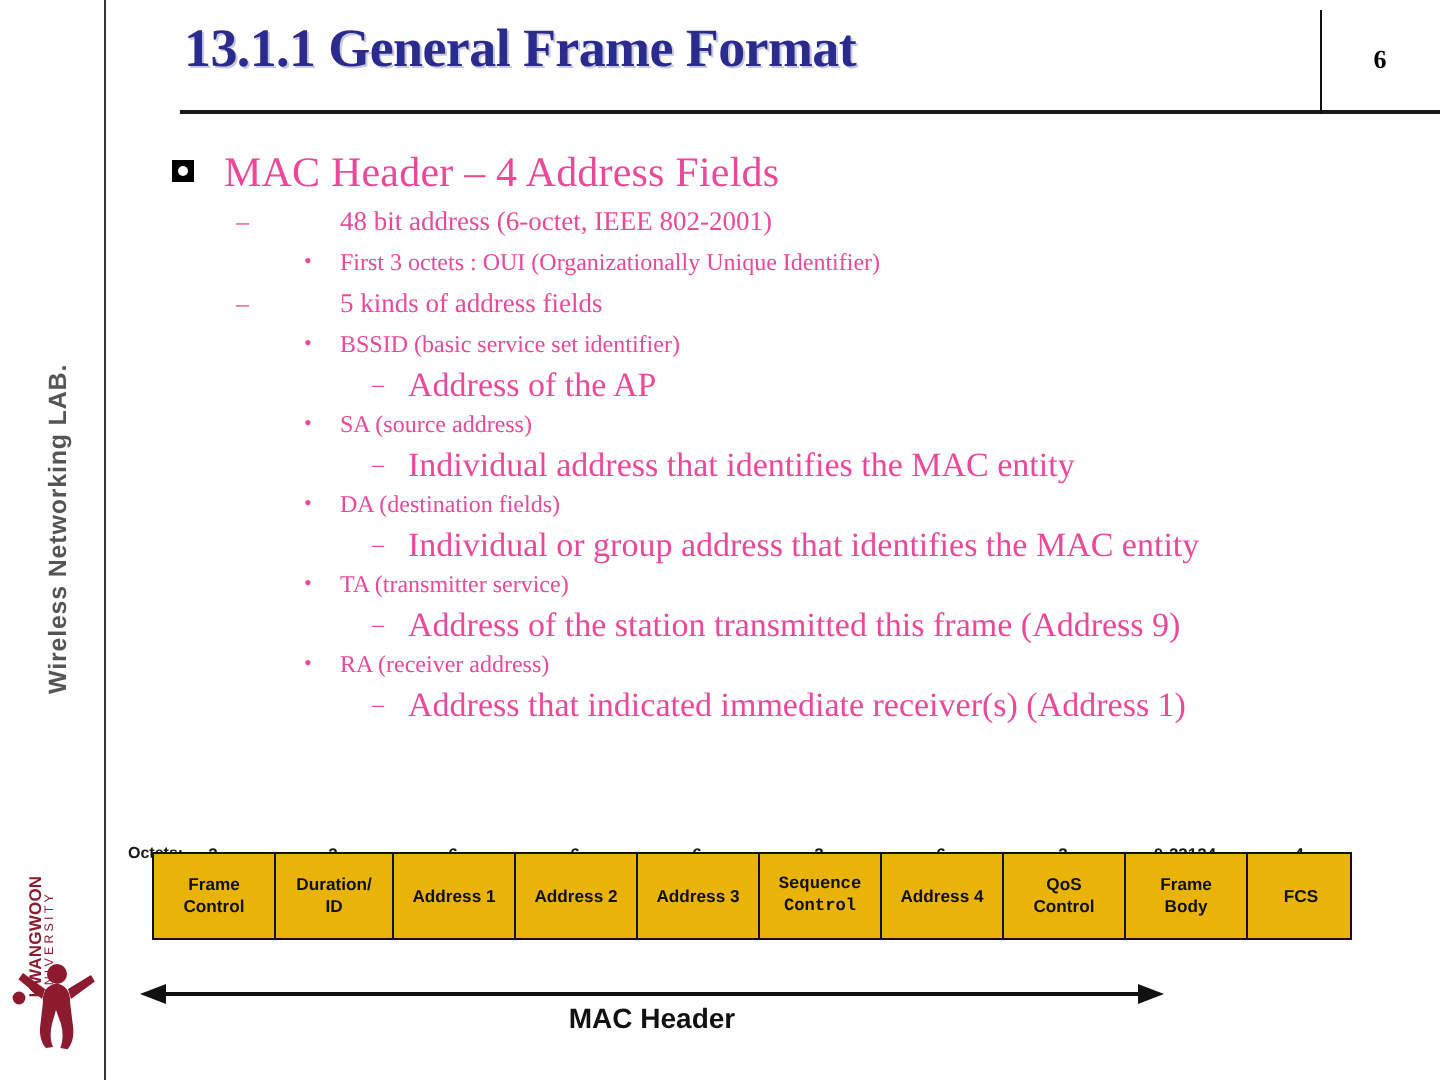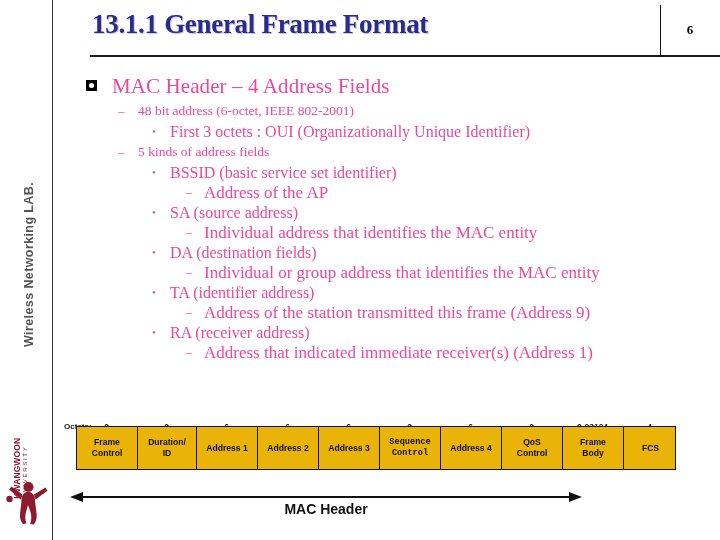--- a/index.html
+++ b/index.html
@@ -155,26 +155,26 @@
   }
   .lvl1 .b-text {
     font-size: 21px;
     line-height: 24px;
     letter-spacing: 0.1px;
   }
 
   
   .lvl2 { margin-left: 32px; margin-bottom: 1px; }
   .lvl2 .b-mark { width: 20px; font-size: 13px; line-height: 20px; }
-  .lvl2 .b-text { font-size: 13.5px; line-height: 20px; }
+  .lvl2 .b-text { font-size: 13.5px; line-height: 20px; margin-left: 32px; }
 
   
   .lvl3 { margin-left: 66px; margin-bottom: 1px; }
   .lvl3 .b-mark { width: 18px; font-size: 11px; line-height: 19px; }
-  .lvl3 .b-text { font-size: 16px; line-height: 19px; }
+  .lvl3 .b-text { font-size: 12px; line-height: 19px; }
 
   
   .lvl4 { margin-left: 100px; margin-bottom: 1px; }
   .lvl4 .b-mark { width: 18px; font-size: 12px; line-height: 19px; }
   .lvl4 .b-text { font-size: 17px; line-height: 19px; }
 
   .sq-bullet {
     display: inline-block;
     width: 11px; height: 11px;
     background: #000000;
@@ -335,21 +335,21 @@
       <div class="b-row lvl3">
         <div class="b-mark">•</div>
         <div class="b-text">DA (destination fields)</div>
       </div>
       <div class="b-row lvl4">
         <div class="b-mark">–</div>
         <div class="b-text">Individual or group address that identifies the MAC entity</div>
       </div>
       <div class="b-row lvl3">
         <div class="b-mark">•</div>
-        <div class="b-text">TA (identifier address)</div>
+        <div class="b-text">TA (transmitter service)</div>
       </div>
       <div class="b-row lvl4">
         <div class="b-mark">–</div>
         <div class="b-text">Address of the station transmitted this frame (Address 9)</div>
       </div>
       <div class="b-row lvl3">
         <div class="b-mark">•</div>
         <div class="b-text">RA (receiver address)</div>
       </div>
       <div class="b-row lvl4">

